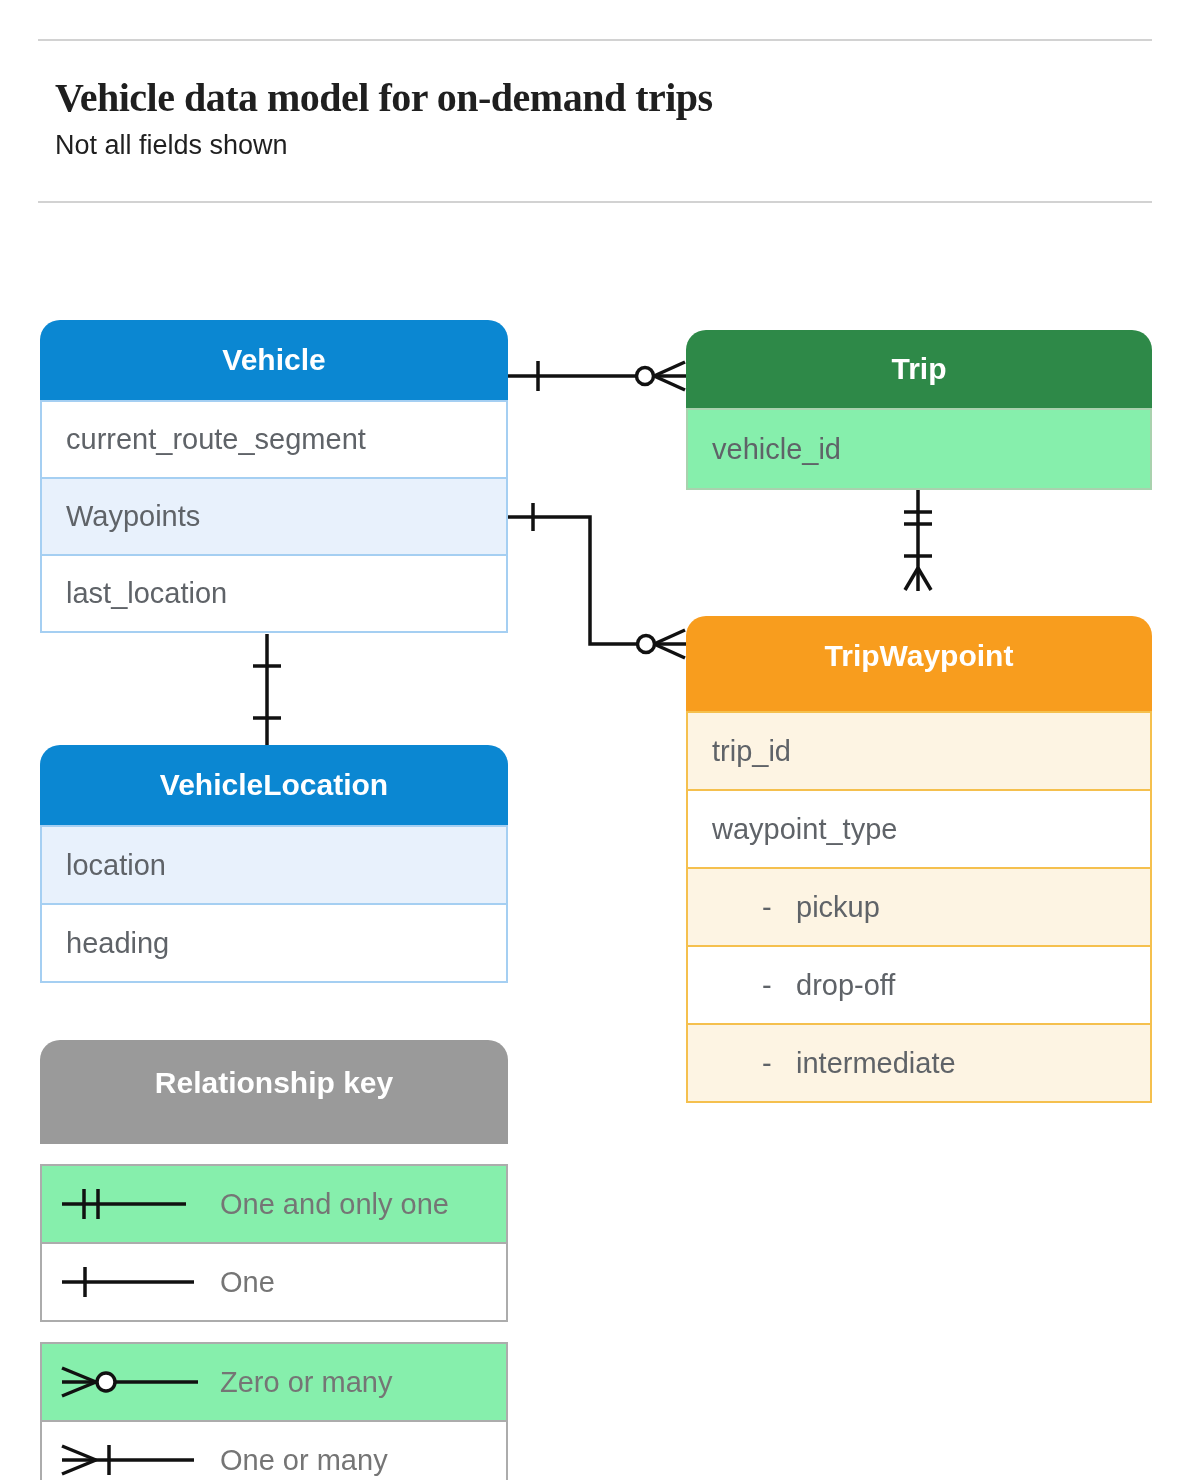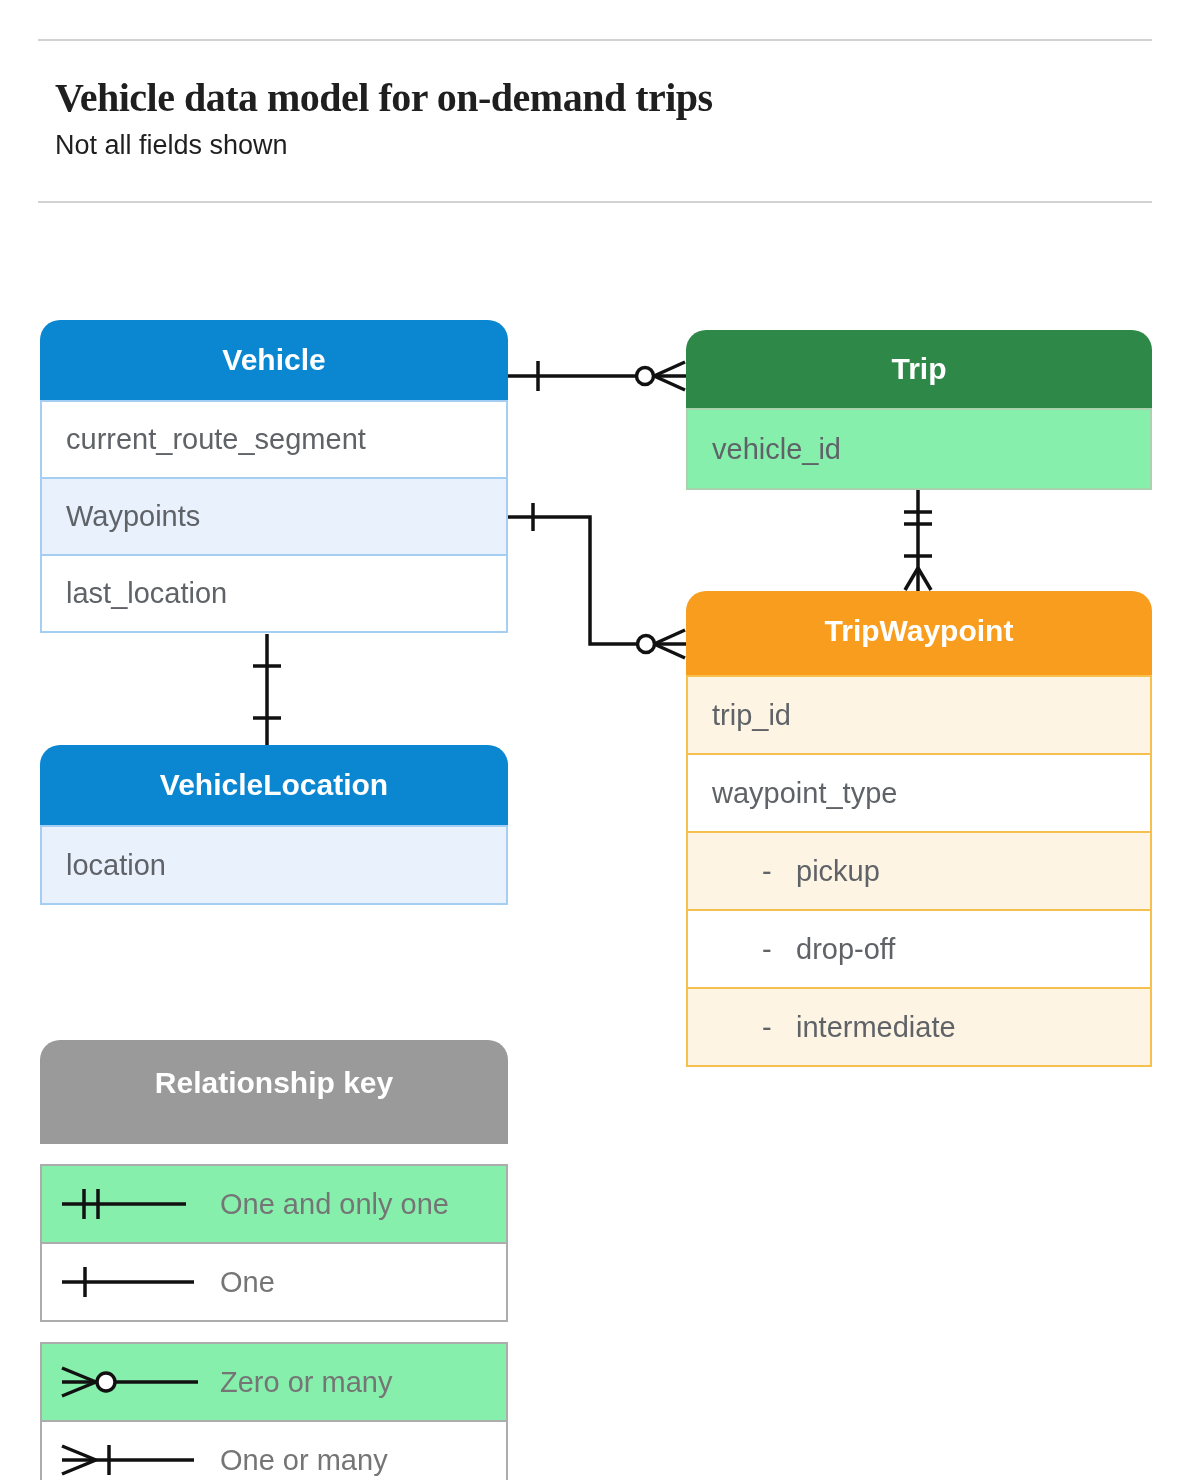--- a/index.html
+++ b/index.html
@@ -82,21 +82,21 @@
   
   #vehicle { left: 40px; top: 320px; width: 468px; }
   #vehicle .thead { height: 80px; line-height: 80px; }
   #vehicle .row { height: 79px; line-height: 75px; }
   
   #trip { left: 686px; top: 330px; width: 466px; }
   #trip .thead { height: 78px; line-height: 78px; }
   #trip .row { height: 82px; line-height: 78px; }
   
   #tripwaypoint { left: 686px; top: 591px; width: 466px; }
-  #tripwaypoint .thead { height: 84px; line-height: 79px; }
+  #tripwaypoint .thead { height: 95px; line-height: 79px; margin-top: 25px; }
   #tripwaypoint .row { height: 80px; line-height: 76px; }
   
   #vehiclelocation { left: 40px; top: 745px; width: 468px; }
   #vehiclelocation .thead { height: 80px; line-height: 80px; }
   #vehiclelocation .row { height: 80px; line-height: 76px; }
   
   #relkey { left: 40px; top: 1040px; width: 468px; }
   #relkey .thead { height: 104px; line-height: 86px; }
   #relkey .row { height: 80px; padding-left: 0; }
   #relkey .sym {
@@ -175,20 +175,23 @@
     </div>
   </div>
 
   <div class="etable t-blue" id="vehiclelocation">
     <div class="thead">
       <span>VehicleLocation</span>
     </div>
     <div class="row shaded">
       <span>location</span>
     </div>
+    <div class="row">
+      <span>heading</span>
+    </div>
   </div>
 
   <div class="etable t-gray" id="relkey">
     <div class="thead">
       <span>Relationship key</span>
     </div>
     <div class="row shaded">
       <svg class="sym" width="150" height="44" viewBox="0 0 150 44">
         <g stroke="#111" stroke-width="3.5" fill="none">
           <line x1="4" y1="22" x2="128" y2="22"></line>

